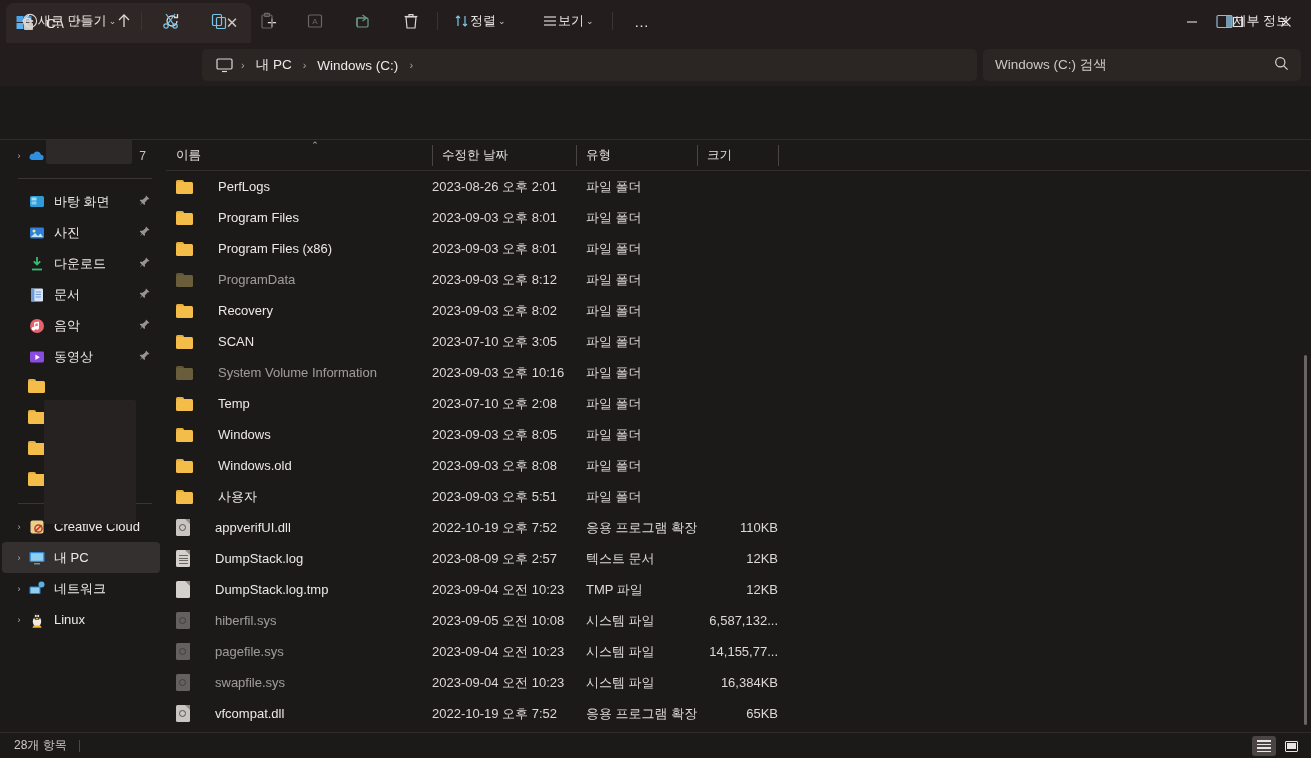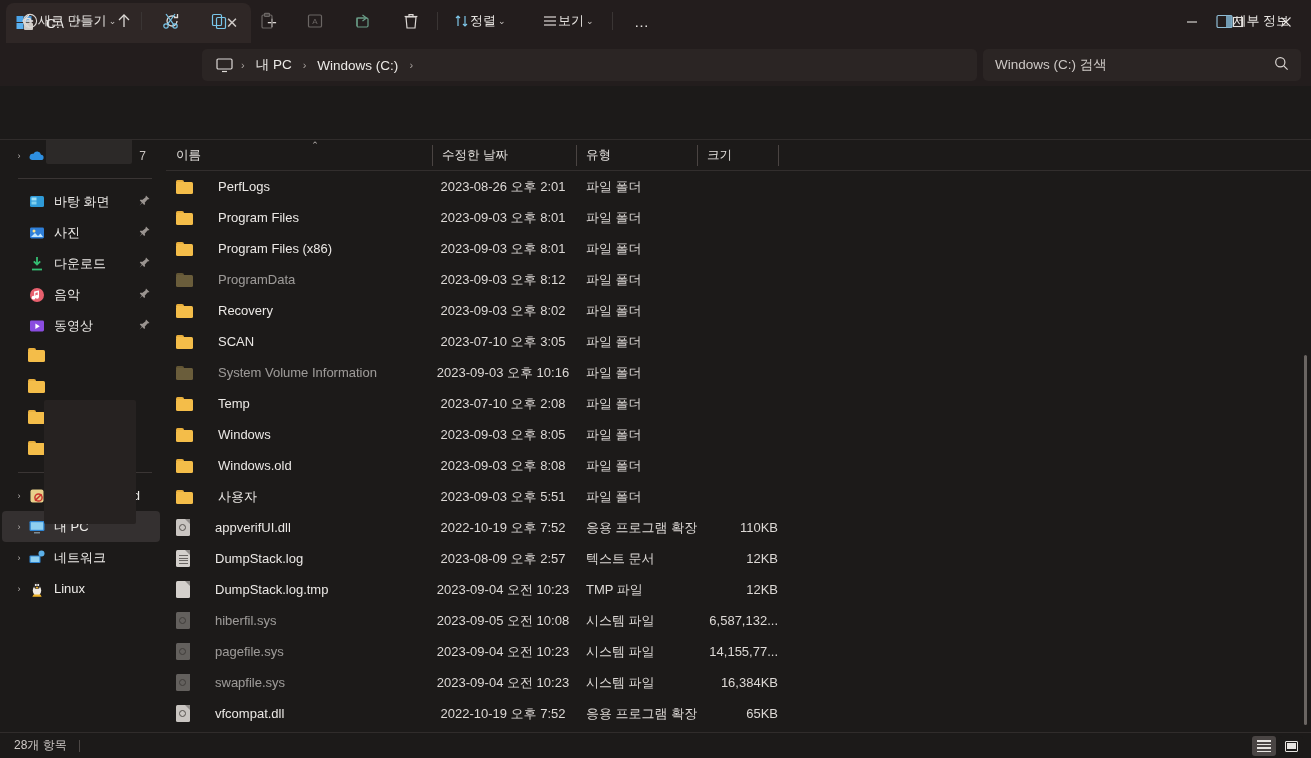--- a/index.html
+++ b/index.html
@@ -125,21 +125,21 @@
   .rows { position: absolute; left: 0; top: 31px; width: 1145px; height: 561px; }
   .row {
     position: relative; height: 31px; display: flex; align-items: center;
     border-radius: 4px; cursor: default;
   }
   .cell-name {
     position: absolute; left: 10px; display: flex; align-items: center; gap: 25px;
     font-size: 13px; color: #ebe8e5; white-space: nowrap;
   }
   .cell-date { position: absolute; left: 266px; font-size: 13px; color: #ddd9d6;
-               width: 142px; text-align: center; white-space: nowrap; }
+               width: 142px; text-align: left; white-space: nowrap; }
   .cell-type { position: absolute; left: 420px; font-size: 13px; color: #ddd9d6; white-space: nowrap; }
   .cell-size { position: absolute; left: 480px; width: 132px; text-align: right;
                font-size: 13px; color: #ddd9d6; white-space: nowrap; }
   .dimmed { opacity: .62; }
 
   
   .folder { width: 17px; height: 14px; position: relative; flex: 0 0 17px; }
   .folder::before {
     content: ""; position: absolute; left: 0; top: 0; width: 7.5px; height: 3.5px;
     background: #e8ae3c; border-radius: 1.5px 2px 0 0;
@@ -432,20 +432,38 @@
         </svg>
     </span>
     <span class="sb-label">다운로드</span>
     <span class="sb-pin">
       <svg width="13" height="13" viewBox="0 0 13 13">
           <path d="M8 1.5l3.5 3.5-2 .6-2.8 3.1.5 1.3-1 1-2-2-2.6 2.4 2.2-2.8-2-2 1-1 1.3.5L7.4 3.5z" fill="#9a9490"></path>
         </svg>
     </span>
   </div>
 
+  <div class="sb-item">
+    <span class="sb-exp"></span>
+    <span class="sb-ico">
+      <svg width="18" height="18" viewBox="0 0 18 18">
+          <rect x="3" y="2.5" width="12" height="13" rx="1.2" fill="#d8e4f5"></rect>
+          <rect x="3" y="2.5" width="3.4" height="13" fill="#6f9bd8"></rect>
+          <line x1="7.6" y1="6" x2="13" y2="6" stroke="#6f9bd8" stroke-width="1"></line>
+          <line x1="7.6" y1="8.5" x2="13" y2="8.5" stroke="#6f9bd8" stroke-width="1"></line>
+          <line x1="7.6" y1="11" x2="13" y2="11" stroke="#6f9bd8" stroke-width="1"></line>
+        </svg>
+    </span>
+    <span class="sb-label">문서</span>
+    <span class="sb-pin">
+      <svg width="13" height="13" viewBox="0 0 13 13">
+          <path d="M8 1.5l3.5 3.5-2 .6-2.8 3.1.5 1.3-1 1-2-2-2.6 2.4 2.2-2.8-2-2 1-1 1.3.5L7.4 3.5z" fill="#9a9490"></path>
+        </svg>
+    </span>
+  </div>
 
   <div class="sb-item">
     <span class="sb-exp"></span>
     <span class="sb-ico">
       <svg width="18" height="18" viewBox="0 0 18 18">
           <circle cx="9" cy="9" r="7" fill="#e8606e"></circle>
           <path d="M11 4.6v6.2a1.9 1.9 0 11-1.3-1.8V6.3L7.4 7v4.7a1.9 1.9 0 11-1.3-1.8V5.6z" fill="#fff"></path>
         </svg>
     </span>
     <span class="sb-label">음악</span>

